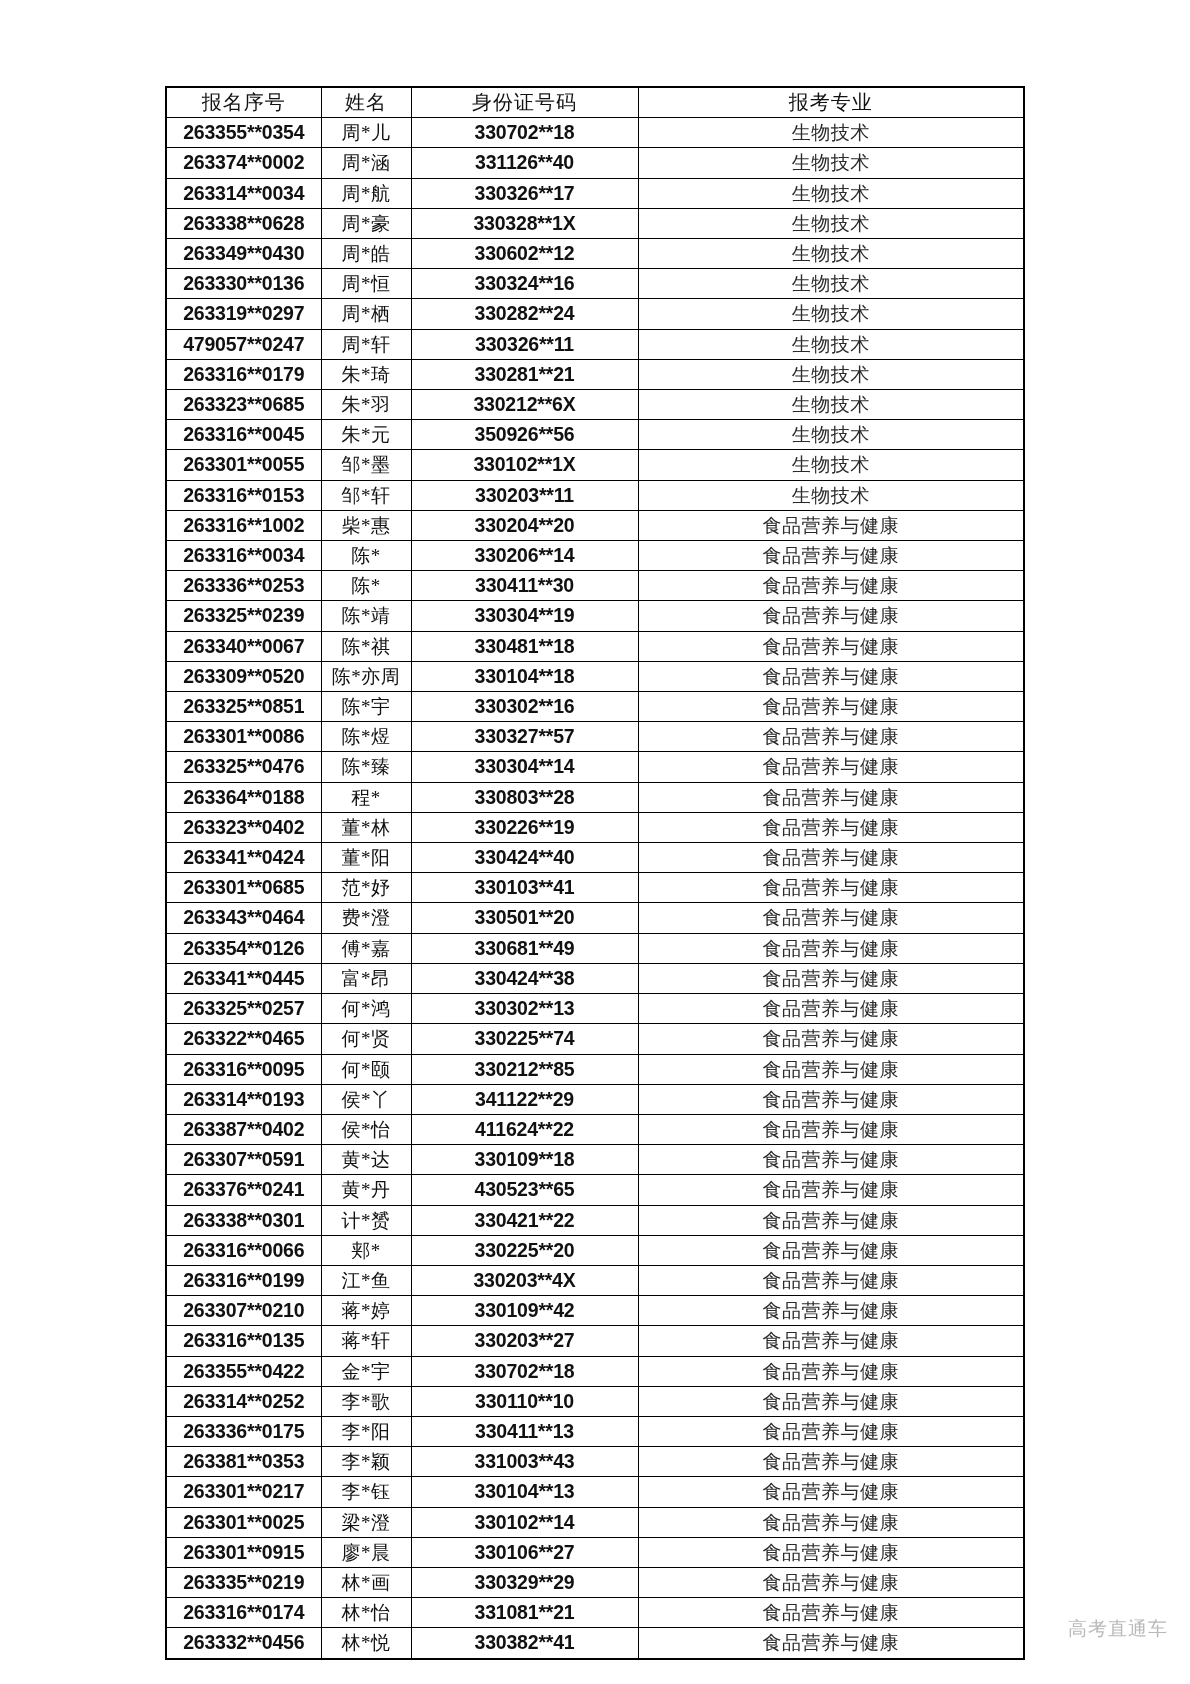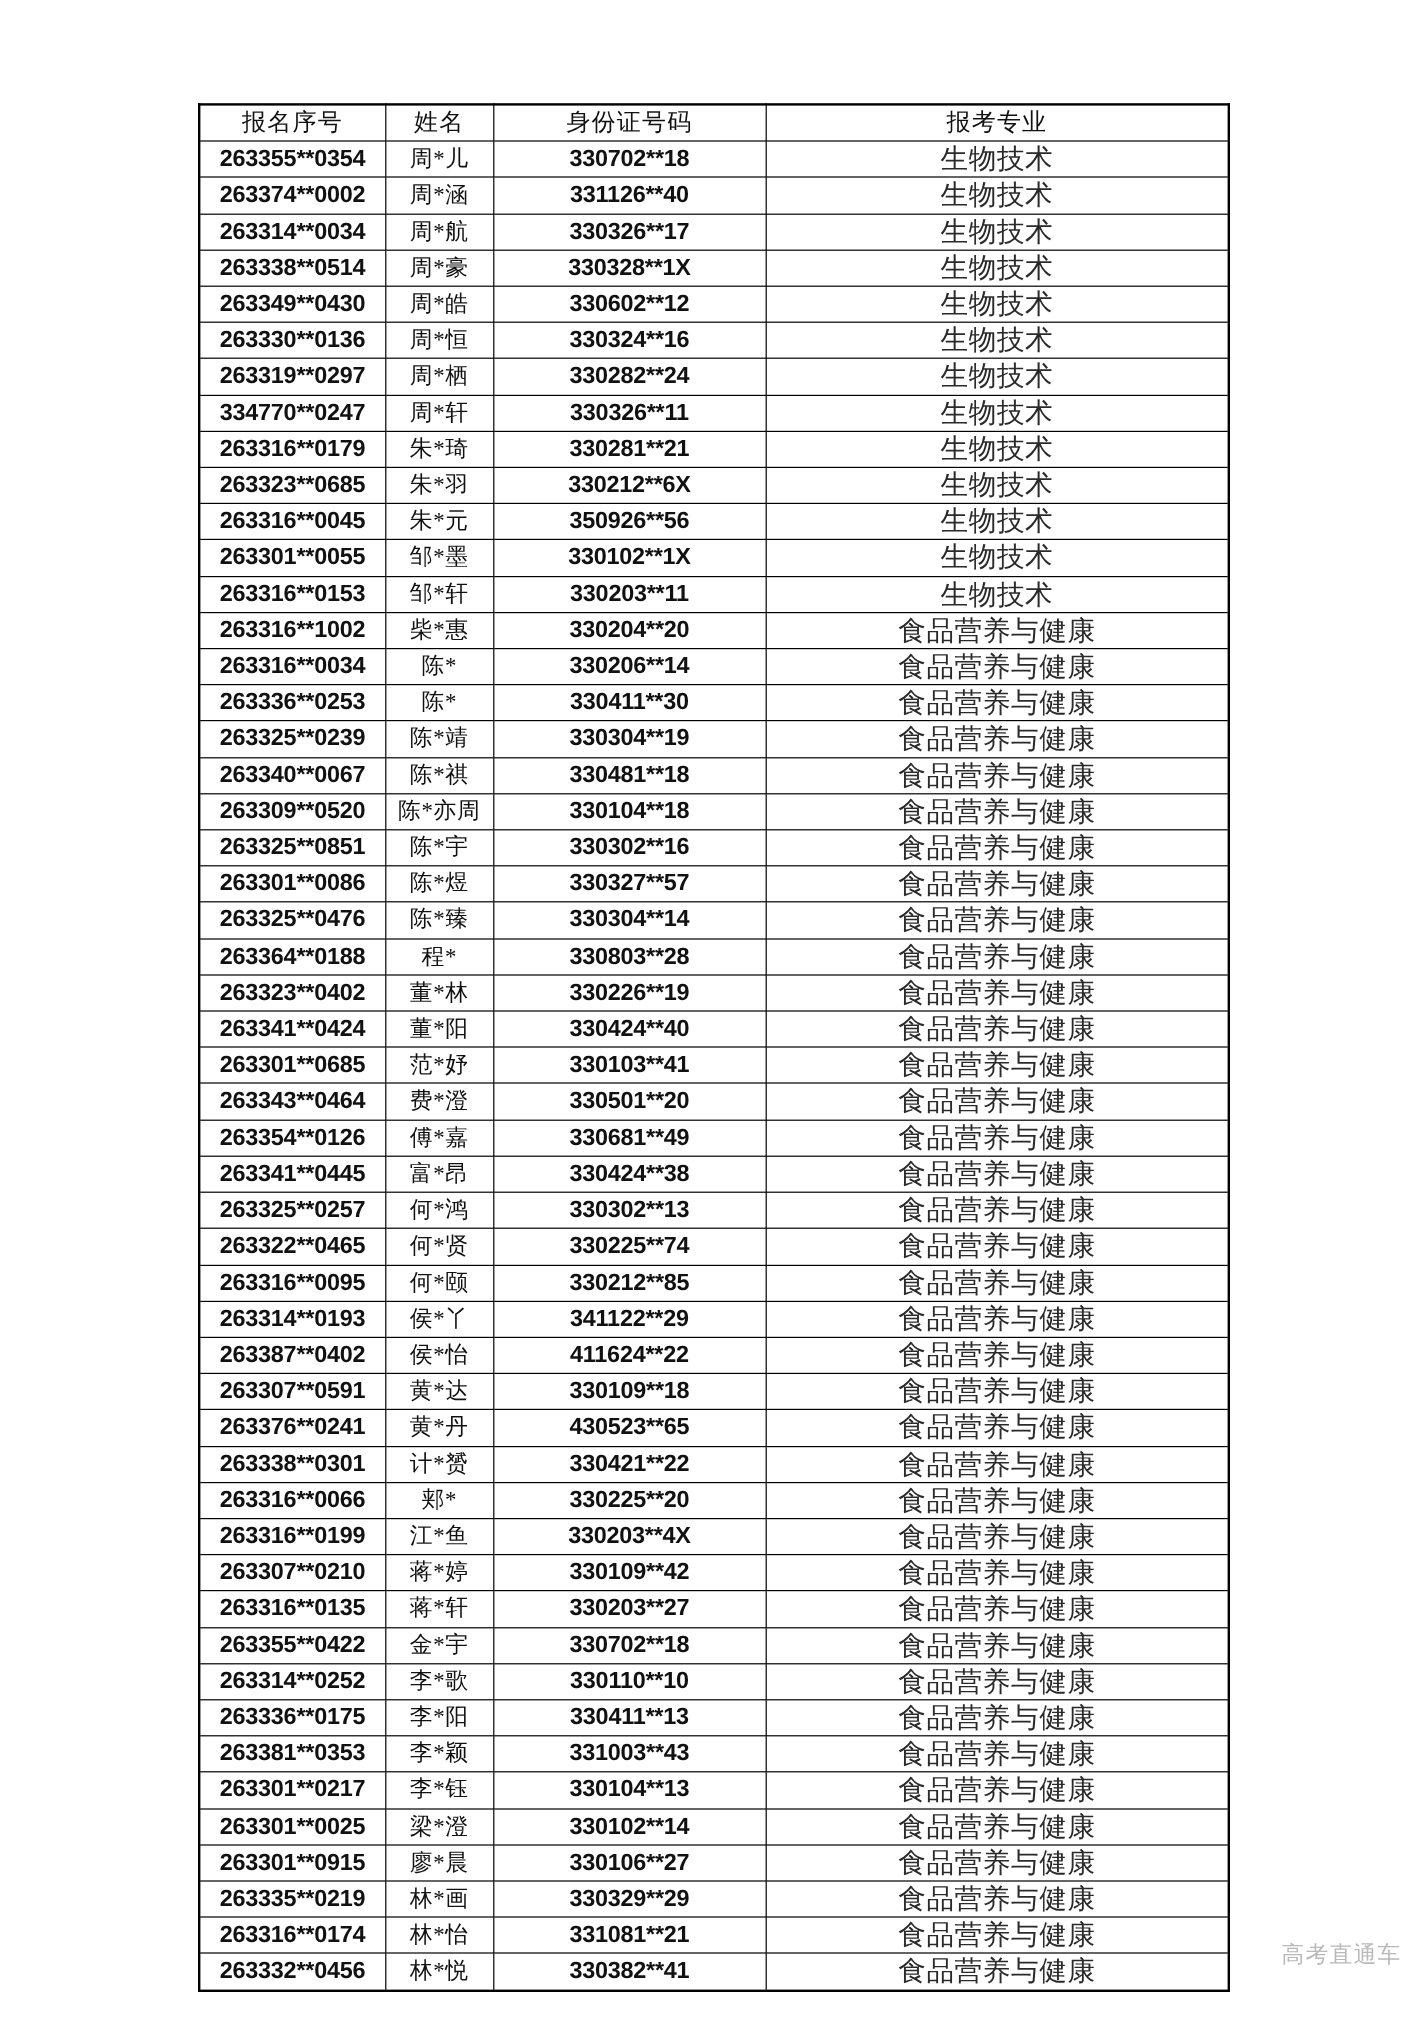--- a/index.html
+++ b/index.html
@@ -61,21 +61,21 @@
     font-family: "Liberation Sans", "DejaVu Sans", sans-serif;
     font-weight: bold;
     font-size: 19.5px;
     letter-spacing: -0.2px;
   }
   #roster-table tbody td.name-cell {
     font-size: 19px;
     letter-spacing: 0.5px;
   }
   #roster-table tbody td.major-cell {
-    font-size: 23px;
+    font-size: 19px;
     color: #2a2a2a;
     letter-spacing: 0.5px;
   }
   
   #roster-table {
     border: 2px solid #000000;
   }
   #watermark {
     position: absolute;
     right: 22px;
@@ -121,21 +121,21 @@
           <td class="id-cell">331126**40</td>
           <td class="major-cell">生物技术</td>
         </tr>
         <tr>
           <td class="seq-cell">263314**0034</td>
           <td class="name-cell">周*航</td>
           <td class="id-cell">330326**17</td>
           <td class="major-cell">生物技术</td>
         </tr>
         <tr>
-          <td class="seq-cell">263338**0514</td>
+          <td class="seq-cell">263338**0628</td>
           <td class="name-cell">周*豪</td>
           <td class="id-cell">330328**1X</td>
           <td class="major-cell">生物技术</td>
         </tr>
         <tr>
           <td class="seq-cell">263349**0430</td>
           <td class="name-cell">周*皓</td>
           <td class="id-cell">330602**12</td>
           <td class="major-cell">生物技术</td>
         </tr>
@@ -145,21 +145,21 @@
           <td class="id-cell">330324**16</td>
           <td class="major-cell">生物技术</td>
         </tr>
         <tr>
           <td class="seq-cell">263319**0297</td>
           <td class="name-cell">周*栖</td>
           <td class="id-cell">330282**24</td>
           <td class="major-cell">生物技术</td>
         </tr>
         <tr>
-          <td class="seq-cell">334770**0247</td>
+          <td class="seq-cell">479057**0247</td>
           <td class="name-cell">周*轩</td>
           <td class="id-cell">330326**11</td>
           <td class="major-cell">生物技术</td>
         </tr>
         <tr>
           <td class="seq-cell">263316**0179</td>
           <td class="name-cell">朱*琦</td>
           <td class="id-cell">330281**21</td>
           <td class="major-cell">生物技术</td>
         </tr>

